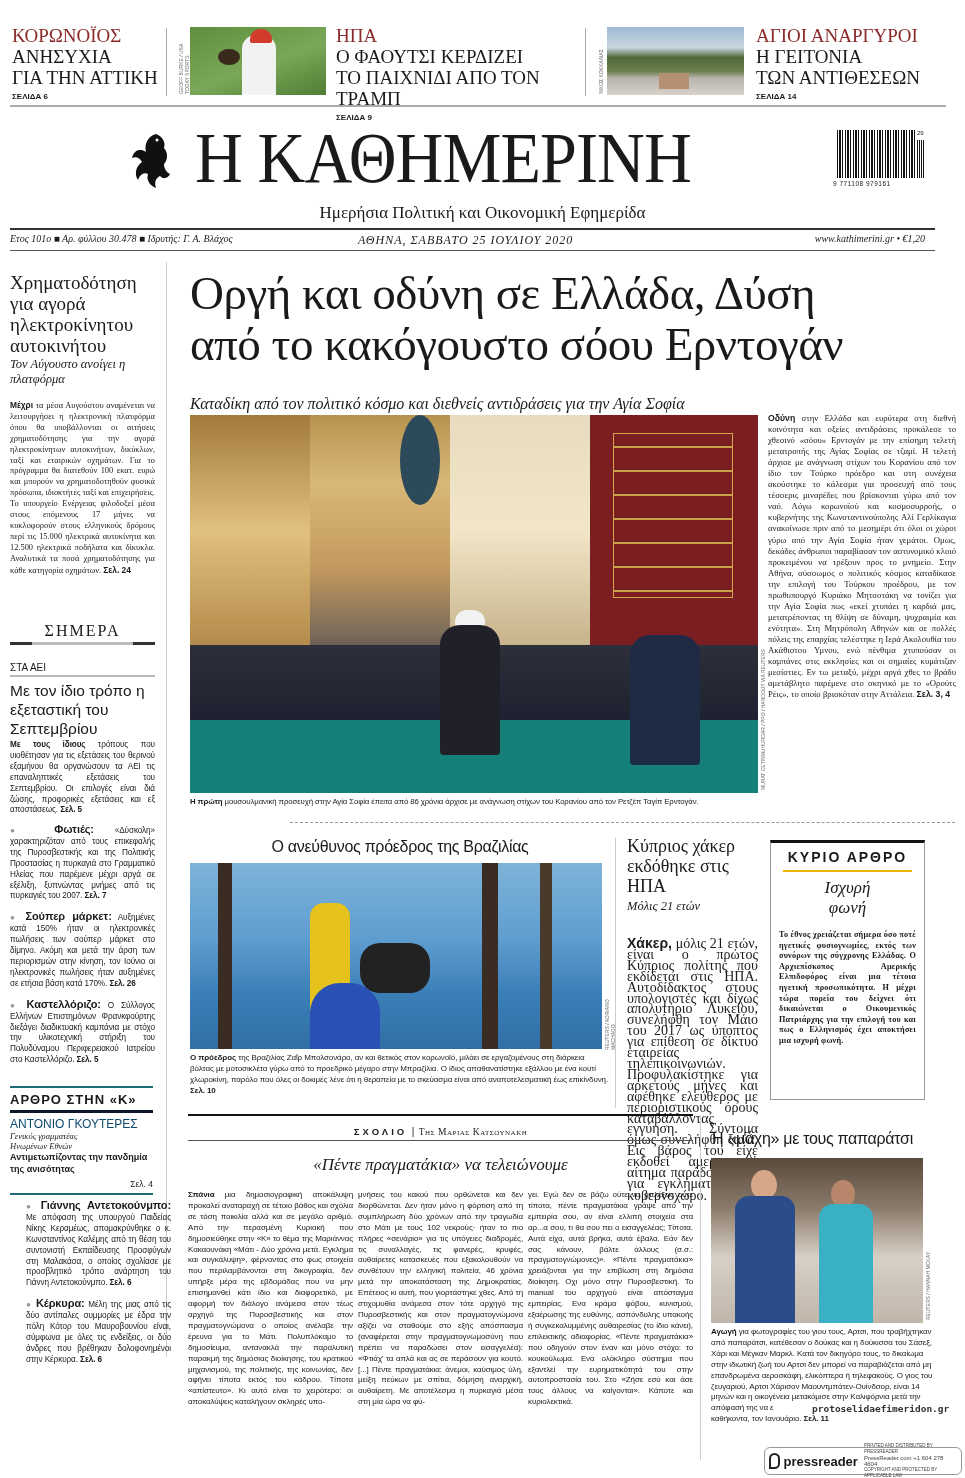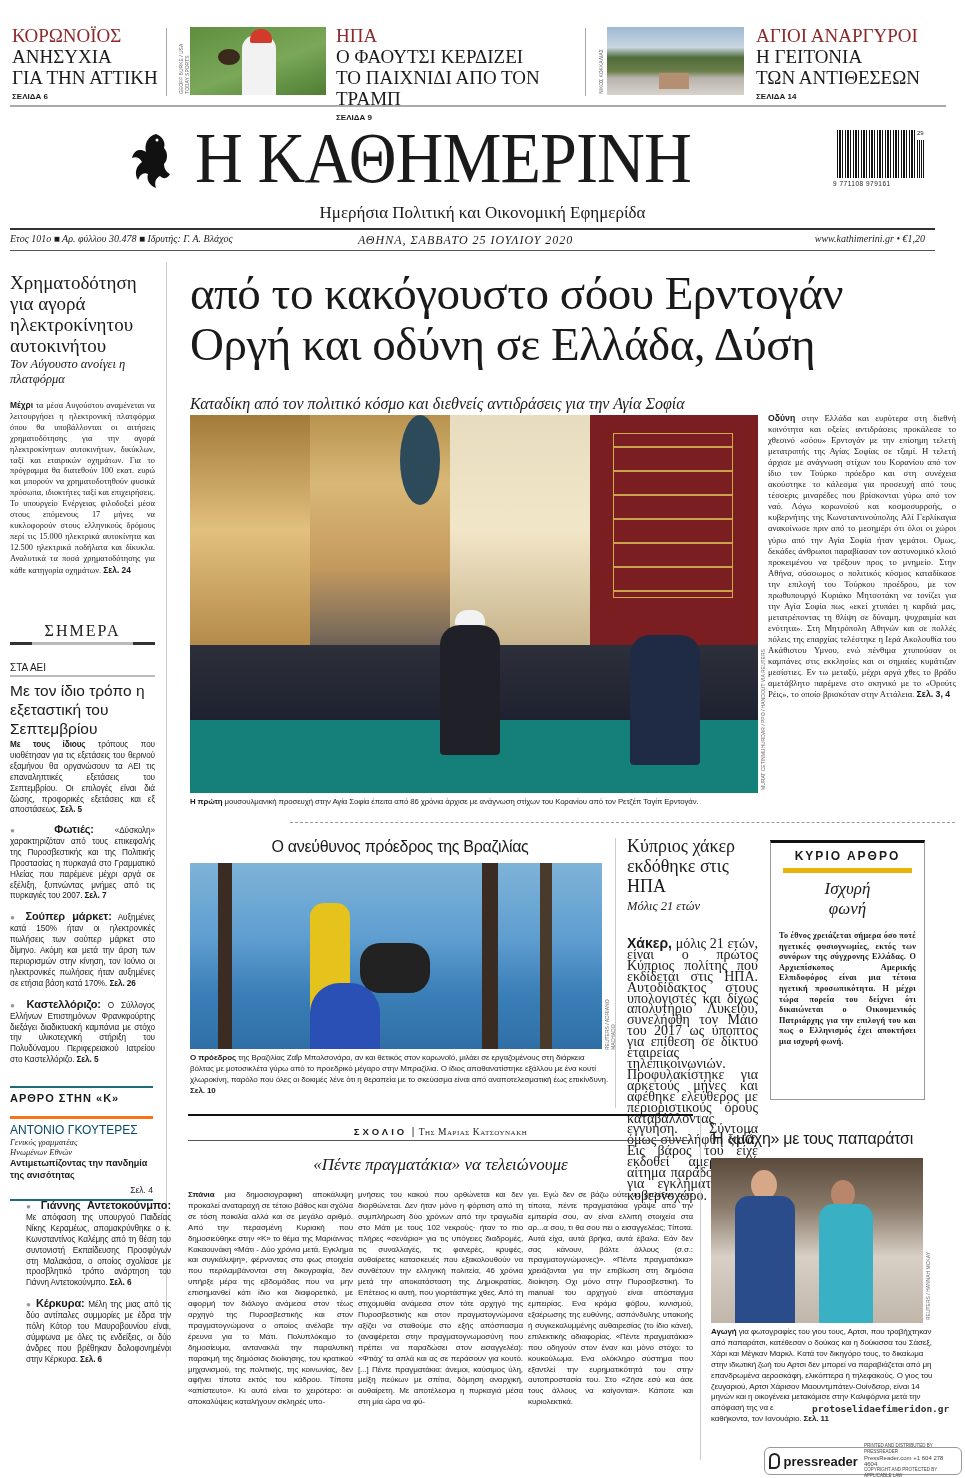--- a/index.html
+++ b/index.html
@@ -119,40 +119,40 @@
   </div>
   <div class="body-sans" style="font-size:8.2px;line-height:10.9px;margin-bottom:9px;">
     <span class="bullet">●</span> <b style="font-size:11px;">Σούπερ μάρκετ:</b><span> Αυξημένες κατά 150% ήταν οι ηλεκτρονικές πωλήσεις των σούπερ μάρκετ στο δίμηνο. Ακόμη και μετά την άρση των περιορισμών στην κίνηση, τον Ιούνιο οι ηλεκτρονικές πωλήσεις ήταν αυξημένες σε ετήσια βάση κατά 170%. </span><span class="sel">Σελ. 26</span>
   </div>
   <div class="body-sans" style="font-size:8.2px;line-height:10.9px;">
     <span class="bullet">●</span> <b style="font-size:11px;">Καστελλόριζο:</b><span> Ο Σύλλογος Ελλήνων Επιστημόνων Φρανκφούρτης διεξάγει διαδικτυακή καμπάνια με στόχο την υλικοτεχνική στήριξη του Πολυδύναμου Περιφερειακού Ιατρείου στο Καστελλόριζο. </span><span class="sel">Σελ. 5</span>
   </div>
 </div>
 
 <div class="abs" style="left:10px;top:1086px;width:143px;border-top:2px solid #1f6b78;border-bottom:2px solid #1f6b78;padding:4px 0 4px 0;">
-  <div class="sans" style="font-size:11px;font-weight:bold;letter-spacing:1px;padding-bottom:12px;border-bottom:3px solid #f97316;">ΑΡΘΡΟ ΣΤΗΝ «Κ»</div>
+  <div class="sans" style="font-size:13px;font-weight:bold;letter-spacing:1px;padding-bottom:3px;border-bottom:3px solid #0f172a;">ΑΡΘΡΟ ΣΤΗΝ «Κ»</div>
   <div class="sans" style="font-size:12px;color:#0c4a6e;margin-top:4px;">ΑΝΤΟΝΙΟ ΓΚΟΥΤΕΡΕΣ</div>
   <div class="serif" style="font-size:8.5px;font-style:italic;line-height:10px;">Γενικός γραμματέας</div>
   <div class="serif" style="font-size:8.5px;font-style:italic;line-height:10px;">Ηνωμένων Εθνών</div>
   <div class="sans" style="font-size:9px;font-weight:bold;line-height:12px;">Αντιμετωπίζοντας την πανδημία της ανισότητας</div>
   <div class="sans" style="font-size:8.5px;text-align:right;margin-top:4px;">Σελ. 4</div>
 </div>
 
 <div class="abs" style="left:26px;top:1200px;width:145px;">
   <div class="body-sans" style="font-size:8.2px;line-height:10.9px;margin-bottom:9px;">
     <span class="bullet">●</span> <b style="font-size:11px;">Γιάννης Αντετοκούνμπο:</b><span> Με απόφαση της υπουργού Παιδείας Νίκης Κεραμέως, απομακρύνθηκε ο κ. Κωνσταντίνος Καλέμης από τη θέση του συντονιστή Εκπαίδευσης Προσφύγων στη Μαλακάσα, ο οποίος σχολίασε με προσβλητικό τρόπο ανάρτηση του Γιάννη Αντετοκούνμπο. </span><span class="sel">Σελ. 6</span>
   </div>
   <div class="body-sans" style="font-size:8.2px;line-height:10.9px;margin-bottom:9px;">
     <span class="bullet">●</span> <b style="font-size:11px;">Κέρκυρα:</b><span> Μέλη της μιας από τις δύο αντίπαλες συμμορίες με έδρα την πόλη Κότορ του Μαυροβουνίου είναι, σύμφωνα με όλες τις ενδείξεις, οι δύο άνδρες που βρέθηκαν δολοφονημένοι στην Κέρκυρα. </span><span class="sel">Σελ. 6</span>
   </div>
 </div>
 
 <div class="abs serif" style="left:190px;top:268px;width:760px;font-size:47px;line-height:51px;letter-spacing:-0.5px;">
+  <div>Οργή και οδύνη σε Ελλάδα, Δύση</div>
   <div>από το κακόγουστο σόου Ερντογάν</div>
-  <div>Οργή και οδύνη σε Ελλάδα, Δύση</div>
 </div>
 <div class="abs serif" style="left:190px;top:380px;font-size:16px;font-style:italic;margin-top:15px;">Καταδίκη από τον πολιτικό κόσμο και διεθνείς αντιδράσεις για την Αγία Σοφία</div>
 
 <div class="photo" style="left:190px;top:415px;width:568px;height:378px;background:linear-gradient(180deg,#b8934f 0%,#d9b877 18%,#c49a5e 40%,#7a6b5a 58%,#3a3a44 70%,#1f8f86 82%,#157a72 100%);">
   <div style="position:absolute;left:0;top:0;width:120px;height:230px;background:linear-gradient(180deg,#a27a3a,#e2c07e 50%,#b48b4a);"></div>
   <div style="position:absolute;left:210px;top:0;width:40px;height:90px;border-radius:50%;background:#2d4a5a;"></div>
   <div style="position:absolute;left:260px;top:0;width:150px;height:230px;background:linear-gradient(180deg,#e8dcc0,#f2e6c8 50%,#c7b38b);"></div>
   <div style="position:absolute;left:400px;top:0;width:168px;height:250px;background:#7b1e22;"></div>
   <div style="position:absolute;left:423px;top:18px;width:120px;height:165px;border:1px solid #d2a64a;background:repeating-linear-gradient(180deg,#7b1e22 0 12px,#c9a14a 12px 14px,#7b1e22 14px 24px);"></div>
   <div style="position:absolute;left:0;top:230px;width:568px;height:75px;background:linear-gradient(180deg,#2d2f3a,#1e2230);"></div>
@@ -189,21 +189,21 @@
 <div class="vline" style="left:615px;top:838px;height:270px;background:#ccc;"></div>
 <div class="abs" style="left:627px;top:836px;width:131px;">
   <div class="serif" style="font-size:18px;line-height:20px;">Κύπριος χάκερ εκδόθηκε στις ΗΠΑ</div>
   <div class="serif" style="font-size:12.5px;font-style:italic;margin-top:3px;">Μόλις 21 ετών</div>
   <div class="body-text" style="margin-top:24px;font-size:14px;line-height:10.9px;">
     <b class="lead">Χάκερ,</b><span> μόλις 21 ετών, είναι ο πρώτος Κύπριος πολίτης που εκδίδεται στις ΗΠΑ. Αυτοδίδακτος στους υπολογιστές και δίχως απολυτήριο Λυκείου, συνελήφθη τον Μάιο του 2017 ως ύποπτος για επίθεση σε δίκτυο εταιρείας τηλεπικοινωνιών. Προφυλακίστηκε για αρκετούς μήνες και αφέθηκε ελεύθερος με περιοριστικούς όρους καταβάλλοντας εγγύηση. Σύντομα όμως συνελήφθη ξανά. Εις βάρος του είχε εκδοθεί αμερικανικό αίτημα παράδοσής του για εγκλήματα στον κυβερνοχώρο. </span><span class="sel">Σελ. 2</span>
   </div>
 </div>
 
 <div class="abs" style="left:770px;top:840px;width:155px;height:260px;border:1px solid #999;border-top:3px solid #111;padding:6px 8px;">
-  <div class="sans" style="text-align:center;font-size:12px;font-weight:bold;letter-spacing:2px;padding-bottom:5px;border-bottom:5px solid #eab308;margin:0 4px;">ΚΥΡΙΟ ΑΡΘΡΟ</div>
+  <div class="sans" style="text-align:center;font-size:14px;font-weight:bold;letter-spacing:2px;padding-bottom:5px;border-bottom:2px solid #eab308;margin:0 4px;">ΚΥΡΙΟ ΑΡΘΡΟ</div>
   <div class="serif" style="text-align:center;font-size:17px;font-style:italic;margin-top:6px;line-height:20px;">Ισχυρή</div>
   <div class="serif" style="text-align:center;font-size:17px;font-style:italic;line-height:20px;">φωνή</div>
   <div class="body-text" style="margin-top:12px;font-weight:bold;font-size:8.2px;line-height:10.6px;letter-spacing:0.2px;">Το έθνος χρειάζεται σήμερα όσο ποτέ ηγετικές φυσιογνωμίες, εκτός των συνόρων της σύγχρονης Ελλάδας. Ο Αρχιεπίσκοπος Αμερικής Ελπιδοφόρος είναι μια τέτοια ηγετική προσωπικότητα. Η μέχρι τώρα πορεία του δείχνει ότι δικαιώνεται ο Οικουμενικός Πατριάρχης για την επιλογή του και πως ο Ελληνισμός έχει αποκτήσει μια ισχυρή φωνή.</div>
 </div>
 
 <div class="hline" style="left:188px;top:1114px;width:505px;height:2px;background:#111;"></div>
 <div class="abs" style="left:188px;top:1121px;width:505px;text-align:center;">
   <span class="sans" style="font-weight:bold;font-size:9.5px;letter-spacing:3px;">ΣΧΟΛΙΟ</span>
   <span style="font-size:10px;">|</span>
   <span class="serif" style="font-size:9.5px;font-variant:small-caps;letter-spacing:0.5px;">Της Μαριας Κατσουνακη</span>

